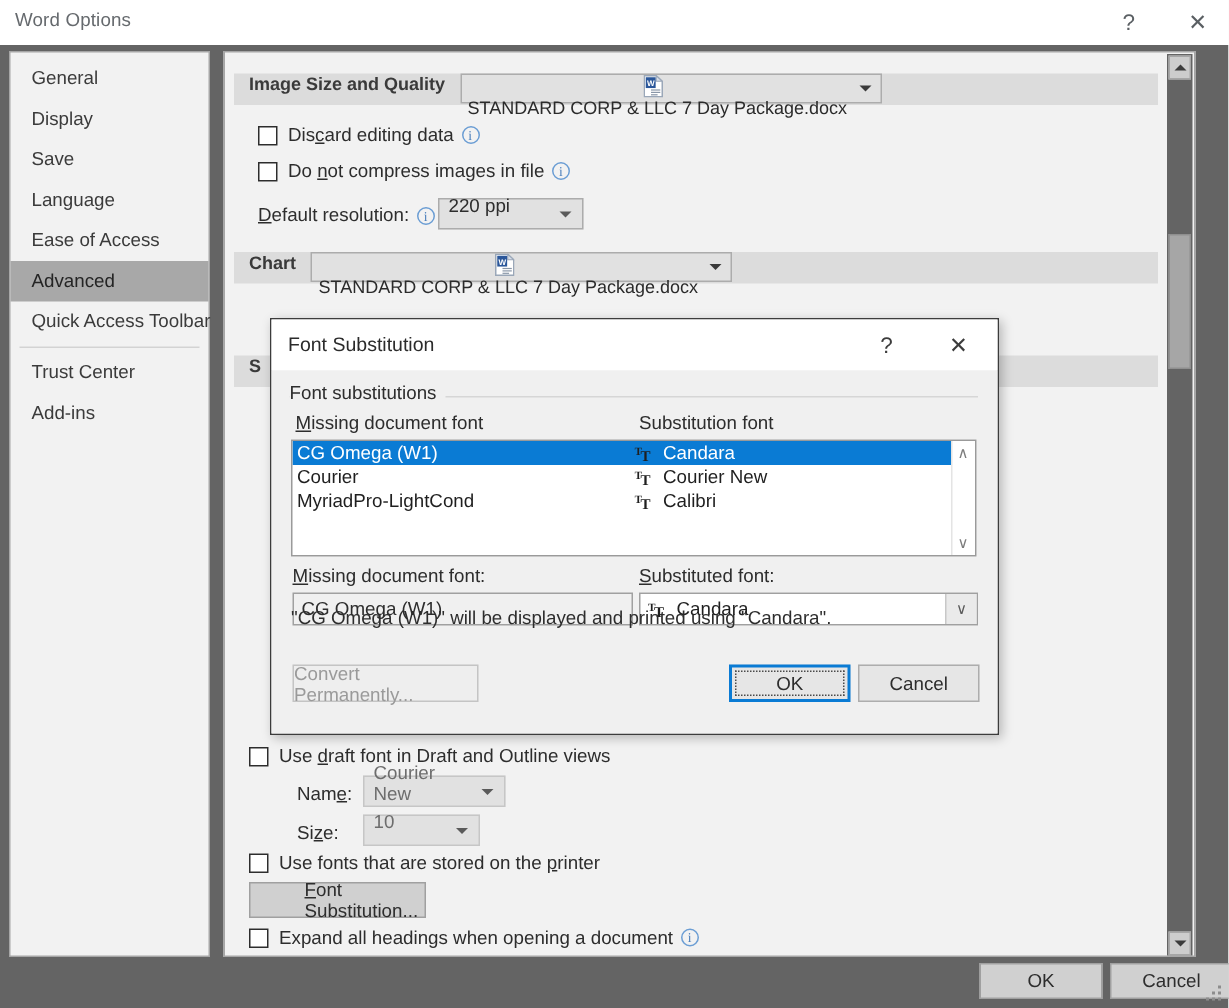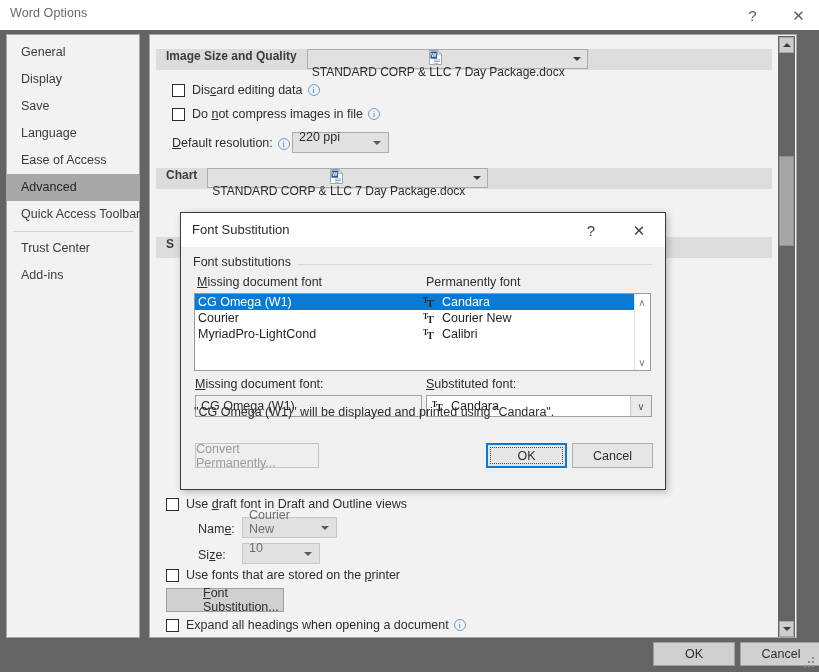--- a/index.html
+++ b/index.html
@@ -547,21 +547,21 @@
         <span class="glyph-x">✕</span>
       </div>
     </div>
 
     <div class="dlg-body">
 
       <div class="group-rule"></div>
       <div class="group-label">Font substitutions</div>
 
       <div class="col-head" style="left:16px;"><span class="u">M</span>issing document font</div>
-      <div class="col-head" style="left:245px;">Permanently font</div>
+      <div class="col-head" style="left:245px;">Substitution font</div>
 
       <div class="listbox">
         <div class="lb-row selected">
           <span class="lb-missing">CG Omega (W1)</span>
           <span class="lb-sub">
             <span class="tt-icon">
               <svg width="14" height="13" viewBox="0 0 14 13">
                 <text x="0" y="7" font-size="7.5" fill="#1f1f1f" font-family="Liberation Serif, serif" font-weight="bold">T</text>
                 <text x="4" y="11" font-size="10" fill="#1f1f1f" font-family="Liberation Serif, serif" font-weight="bold">T</text>
               </svg>

